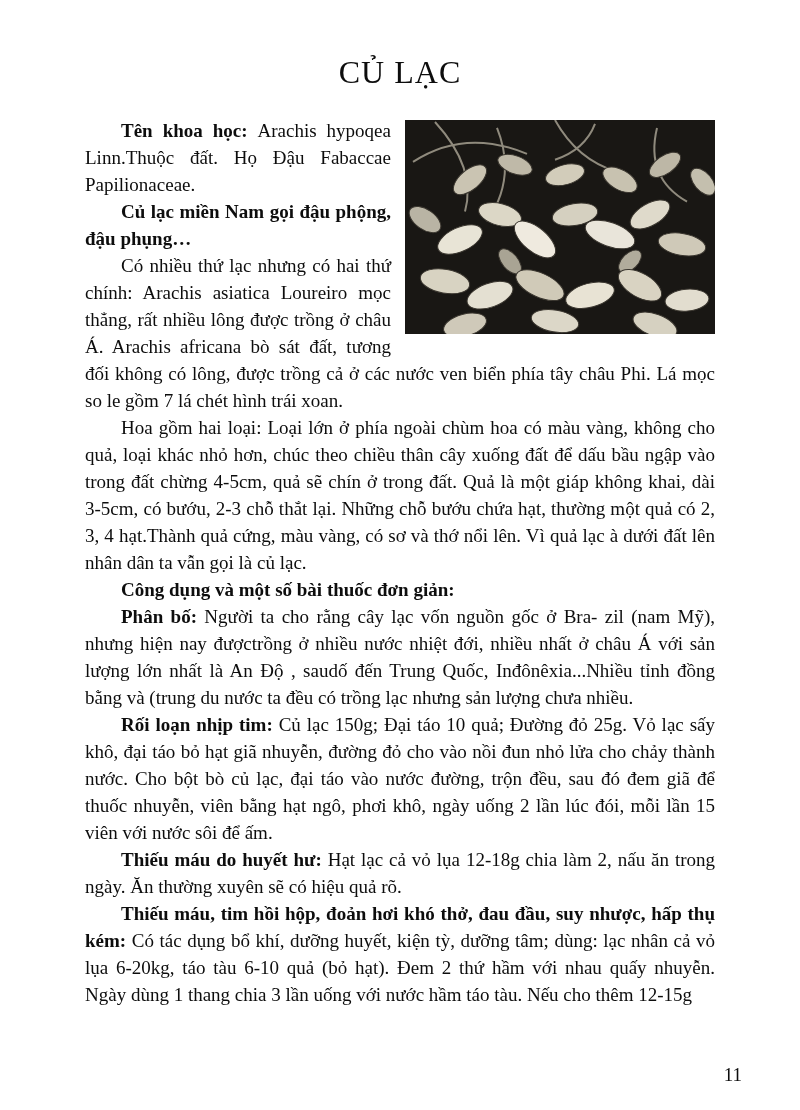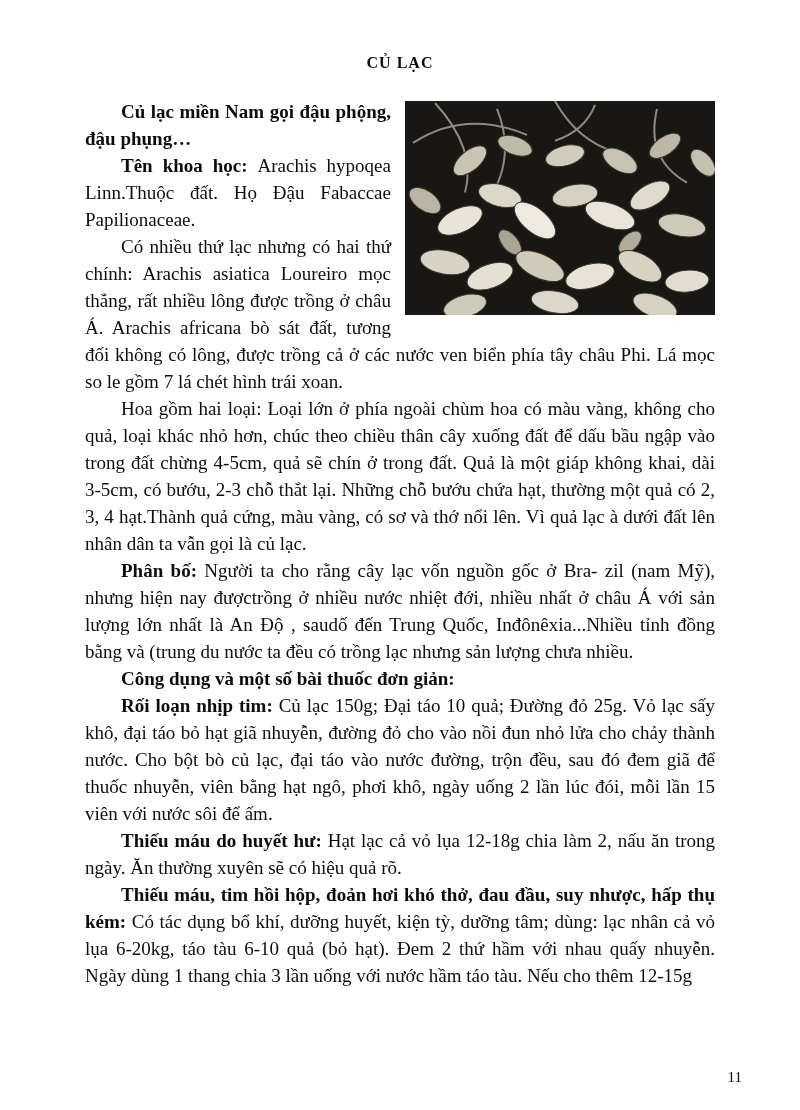--- a/index.html
+++ b/index.html
@@ -14,22 +14,22 @@
     position: relative;
     width: 800px;
     height: 1110px;
     box-sizing: border-box;
     padding: 54px 85px 0 85px;
     overflow: hidden;
   }
   .title {
     margin: 0 0 26px 0;
     text-align: center;
-    font-size: 16px;
-    font-weight: bold;
+    font-size: 32px;
+    font-weight: normal;
     letter-spacing: 1px;
   }
   .body-text { font-size: 19px; line-height: 27px; }
   .figure {
     float: right;
     width: 310px;
     height: 214px;
     margin: 3px 0 8px 14px;
     background: #191714;
   }
@@ -38,21 +38,21 @@
     margin: 0;
     text-align: justify;
     text-indent: 36px;
   }
   .lead-b  { font-weight: bold; }
   .lead-bi { font-weight: bold; }
   .page-number {
     position: absolute;
     right: 58px;
     bottom: 24px;
-    font-size: 15px;
+    font-size: 19px;
   }
 </style>
 </head>
 <body>
 
 <div class="page">
 
   <h1 class="title">CỦ LẠC</h1>
 
   <div class="body-text">
@@ -91,32 +91,32 @@
           <ellipse cx="185" cy="176" rx="25" ry="12" fill="#e8e3d4" transform="rotate(-15 185 176)"></ellipse>
           <ellipse cx="235" cy="166" rx="24" ry="12" fill="#d9d3c2" transform="rotate(30 235 166)"></ellipse>
           <ellipse cx="282" cy="181" rx="22" ry="11" fill="#e2ddcf" transform="rotate(-5 282 181)"></ellipse>
           <ellipse cx="60" cy="206" rx="22" ry="11" fill="#cfc9b9" transform="rotate(-15 60 206)"></ellipse>
           <ellipse cx="150" cy="202" rx="24" ry="11" fill="#dcd7c8" transform="rotate(10 150 202)"></ellipse>
           <ellipse cx="250" cy="206" rx="23" ry="11" fill="#d6d1c1" transform="rotate(20 250 206)"></ellipse>
         </g>
       </svg>
     </div>
 
+    <p class="para"><span class="lead-b">Tên khoa học: </span><span>Arachis hypoqea Linn.Thuộc đất. Họ Đậu Fabaccae Papilionaceae.</span></p>
+
     <p class="para"><span class="lead-b">Củ lạc miền Nam gọi đậu phộng, đậu phụng…</span><span></span></p>
-
-    <p class="para"><span class="lead-b">Tên khoa học: </span><span>Arachis hypoqea Linn.Thuộc đất. Họ Đậu Fabaccae Papilionaceae.</span></p>
 
 
     <p class="para"><span>Có nhiều thứ lạc nhưng có hai thứ chính: Arachis asiatica Loureiro mọc thẳng, rất nhiều lông được trồng ở châu Á. Arachis africana bò sát đất, tương đối không có lông, được trồng cả ở các nước ven biển phía tây châu Phi. Lá mọc so le gồm 7 lá chét hình trái xoan.</span></p>
 
     <p class="para"><span>Hoa gồm hai loại: Loại lớn ở phía ngoài chùm hoa có màu vàng, không cho quả, loại khác nhỏ hơn, chúc theo chiều thân cây xuống đất để dấu bầu ngập vào trong đất chừng 4-5cm, quả sẽ chín ở trong đất. Quả là một giáp không khai, dài 3-5cm, có bướu, 2-3 chỗ thắt lại. Những chỗ bướu chứa hạt, thường một quả có 2, 3, 4 hạt.Thành quả cứng, màu vàng, có sơ và thớ nổi lên. Vì quả lạc à dưới đất lên nhân dân ta vẫn gọi là củ lạc.</span></p>
 
+    <p class="para"><span class="lead-b">Công dụng và một số bài thuốc đơn giản:</span></p>
+
     <p class="para"><span class="lead-b">Phân bố: </span><span>Người ta cho rằng cây lạc vốn nguồn gốc ở Bra- zil (nam Mỹ), nhưng hiện nay đượctrồng ở nhiều nước nhiệt đới, nhiều nhất ở châu Á với sản lượng lớn nhất là An Độ , saudố đến Trung Quốc, Inđônêxia...Nhiều tỉnh đồng bằng và (trung du nước ta đều có trồng lạc nhưng sản lượng chưa nhiều.</span></p>
-
-    <p class="para"><span class="lead-b">Công dụng và một số bài thuốc đơn giản:</span></p>
 
     <p class="para"><span class="lead-bi">Rối loạn nhịp tim: </span><span>Củ lạc 150g; Đại táo 10 quả; Đường đỏ 25g. Vỏ lạc sấy khô, đại táo bỏ hạt giã nhuyễn, đường đỏ cho vào nồi đun nhỏ lửa cho chảy thành nước. Cho bột bò củ lạc, đại táo vào nước đường, trộn đều, sau đó đem giã để thuốc nhuyễn, viên bằng hạt ngô, phơi khô, ngày uống 2 lần lúc đói, mỗi lần 15 viên với nước sôi để ấm.</span></p>
 
     <p class="para"><span class="lead-bi">Thiếu máu do huyết hư: </span><span>Hạt lạc cả vỏ lụa 12-18g chia làm 2, nấu ăn trong ngày. Ăn thường xuyên sẽ có hiệu quả rõ.</span></p>
 
     <p class="para"><span class="lead-bi">Thiếu máu, tim hồi hộp, đoản hơi khó thở, đau đầu, suy nhược, hấp thụ kém: </span><span>Có tác dụng bổ khí, dưỡng huyết, kiện tỳ, dưỡng tâm; dùng: lạc nhân cả vỏ lụa 6-20kg, táo tàu 6-10 quả (bỏ hạt). Đem 2 thứ hầm với nhau quấy nhuyễn. Ngày dùng 1 thang chia 3 lần uống với nước hầm táo tàu. Nếu cho thêm 12-15g</span></p>
 
   </div>
 
   <div class="page-number">11</div>

